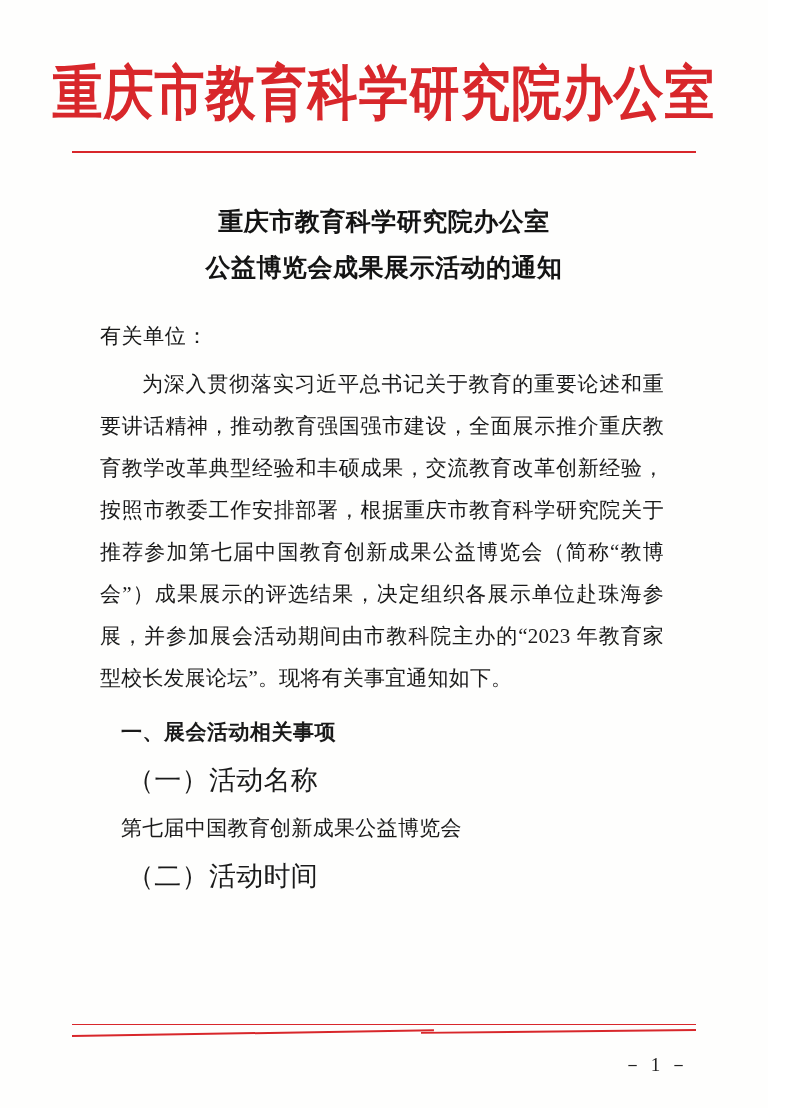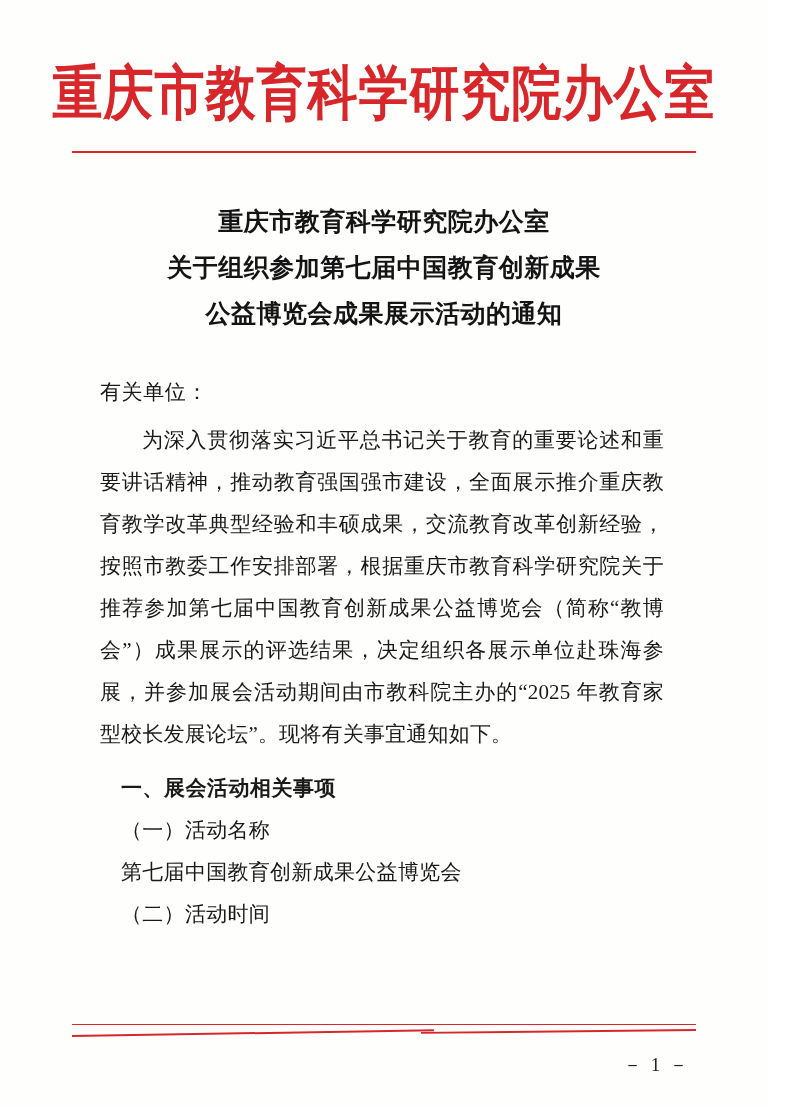--- a/index.html
+++ b/index.html
@@ -55,21 +55,21 @@
     font-weight: bold;
     font-size: 25px;
     line-height: 1.85;
     color: #141414;
     letter-spacing: 0.5px;
   }
 
   
   .body-wrap {
     padding: 0 104px 0 100px;
-    margin-top: 36px;
+    margin-top: 26px;
   }
   .salutation {
     font-size: 21px;
     line-height: 1.9;
     letter-spacing: 0.6px;
   }
   .para {
     font-size: 21px;
     line-height: 2.0;
     text-align: justify;
@@ -81,21 +81,21 @@
   .section-heading {
     font-family: Liberation Serif, serif;
     font-weight: bold;
     font-size: 21px;
     line-height: 2.0;
     margin-top: 12px;
     text-indent: 1em;
     letter-spacing: 0.5px;
   }
   .sub-heading {
-    font-size: 21px;
+    font-size: 27px;
     line-height: 2.0;
     text-indent: 1em;
     letter-spacing: 0.3px;
   }
   .plain-line {
     font-size: 21px;
     line-height: 2.0;
     text-indent: 1em;
     letter-spacing: 0.3px;
   }
@@ -162,27 +162,26 @@
 
   <div class="letterhead">
     <div class="letterhead-title">重庆市教育科学研究院办公室</div>
     <div class="letterhead-rule-wrap">
       <div class="letterhead-rule"></div>
     </div>
   </div>
 
   <div class="doc-title">
     <div>重庆市教育科学研究院办公室</div>
-    <div>关于组织参加第七届中国教育创新成果</div>
     <div>公益博览会成果展示活动的通知</div>
   </div>
 
   <div class="body-wrap">
     <div class="salutation">有关单位：</div>
-    <div class="para">为深入贯彻落实习近平总书记关于教育的重要论述和重要讲话精神，推动教育强国强市建设，全面展示推介重庆教育教学改革典型经验和丰硕成果，交流教育改革创新经验，按照市教委工作安排部署，根据重庆市教育科学研究院关于推荐参加第七届中国教育创新成果公益博览会（简称“教博会”）成果展示的评选结果，决定组织各展示单位赴珠海参展，并参加展会活动期间由市教科院主办的“2025 年教育家型校长发展论坛”。现将有关事宜通知如下。</div>
+    <div class="para">为深入贯彻落实习近平总书记关于教育的重要论述和重要讲话精神，推动教育强国强市建设，全面展示推介重庆教育教学改革典型经验和丰硕成果，交流教育改革创新经验，按照市教委工作安排部署，根据重庆市教育科学研究院关于推荐参加第七届中国教育创新成果公益博览会（简称“教博会”）成果展示的评选结果，决定组织各展示单位赴珠海参展，并参加展会活动期间由市教科院主办的“2023 年教育家型校长发展论坛”。现将有关事宜通知如下。</div>
 
     <div class="section-heading">一、展会活动相关事项</div>
 
     <div class="sub-heading">（一）活动名称</div>
     <div class="plain-line">第七届中国教育创新成果公益博览会</div>
 
     <div class="sub-heading">（二）活动时间</div>
   </div>
 
   <div class="footer">

